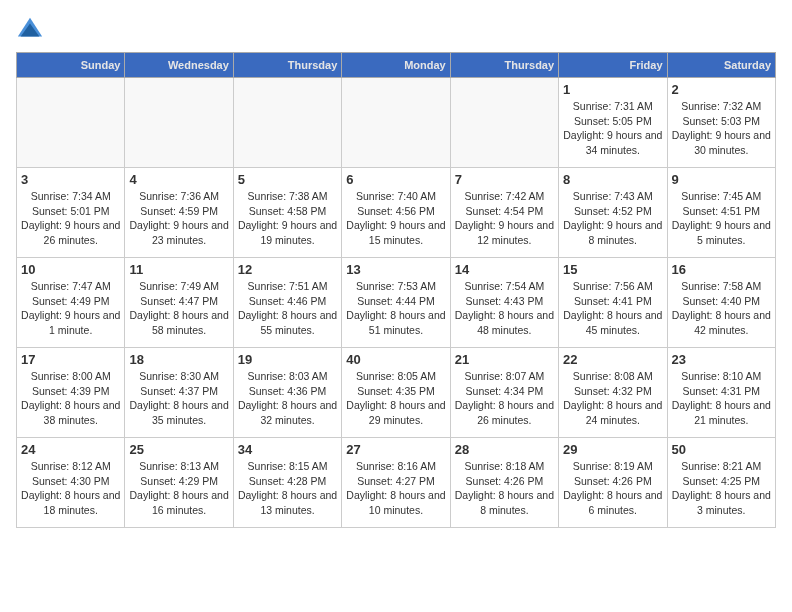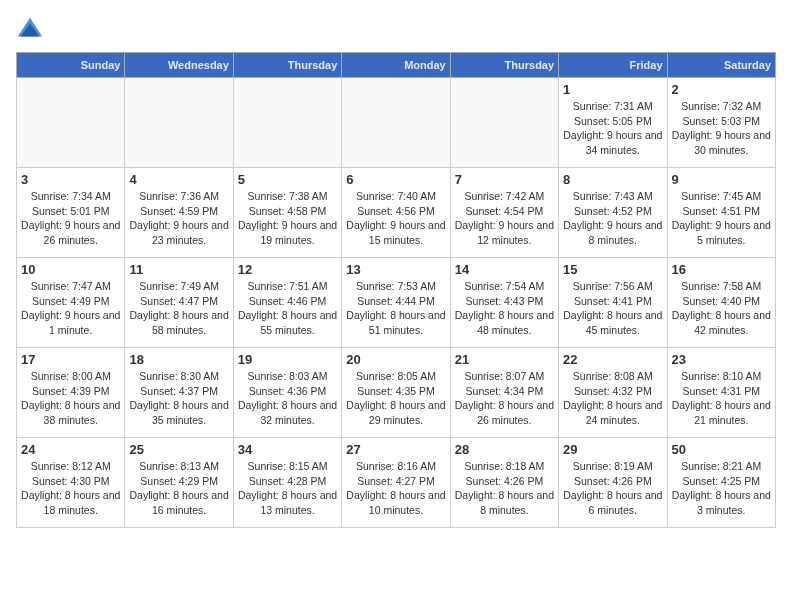--- a/index.html
+++ b/index.html
@@ -266,21 +266,21 @@
 and 35 minutes.</div>
         </td>
         <td>
           <span class="day-number">19</span>
           <div class="day-info">Sunrise: 8:03 AM
 Sunset: 4:36 PM
 Daylight: 8 hours
 and 32 minutes.</div>
         </td>
         <td>
-          <span class="day-number">20</span>
+          <span class="day-number">40</span>
           <div class="day-info">Sunrise: 8:05 AM
 Sunset: 4:35 PM
 Daylight: 8 hours
 and 29 minutes.</div>
         </td>
         <td>
           <span class="day-number">21</span>
           <div class="day-info">Sunrise: 8:07 AM
 Sunset: 4:34 PM
 Daylight: 8 hours

